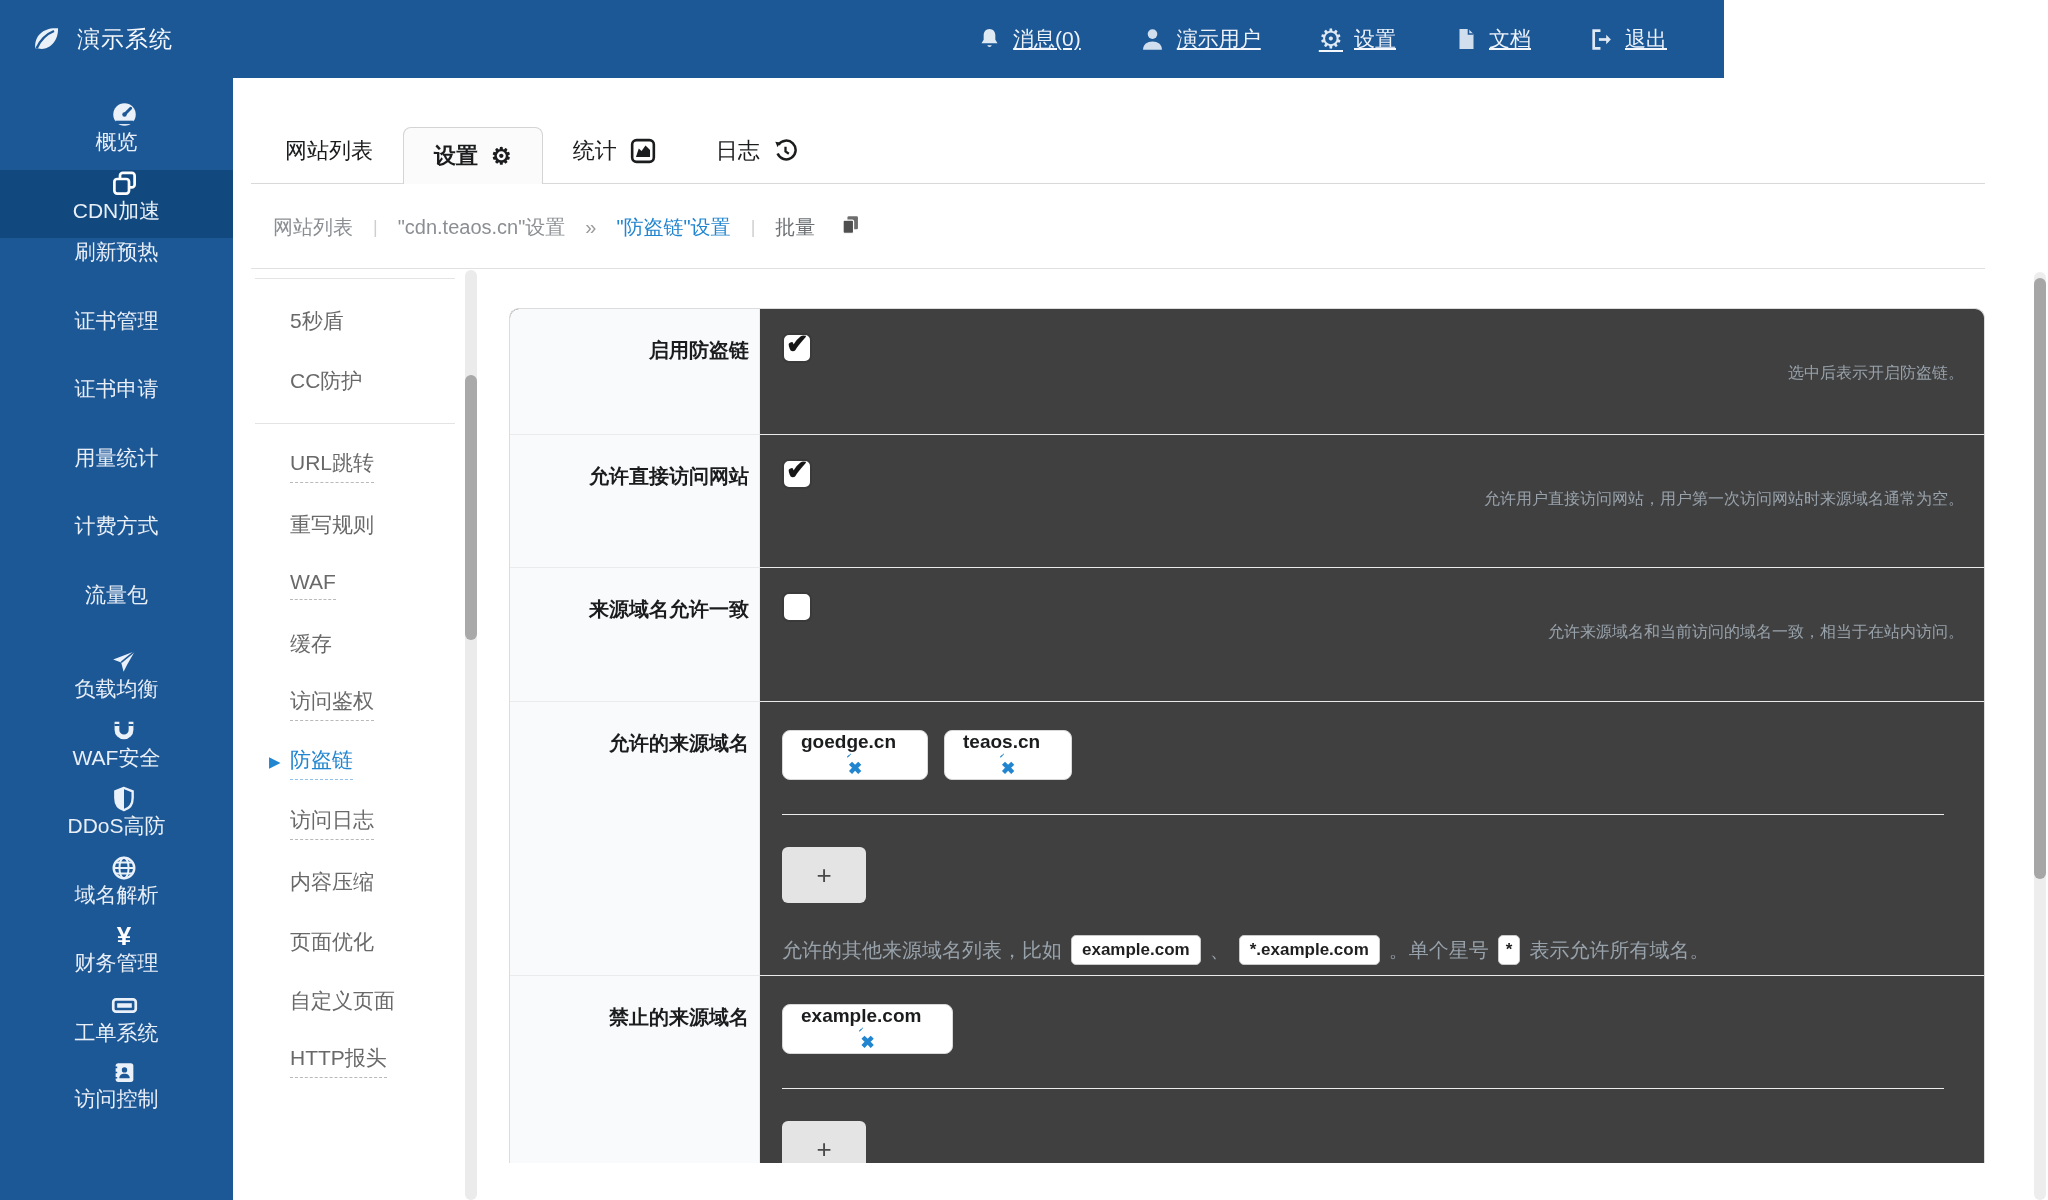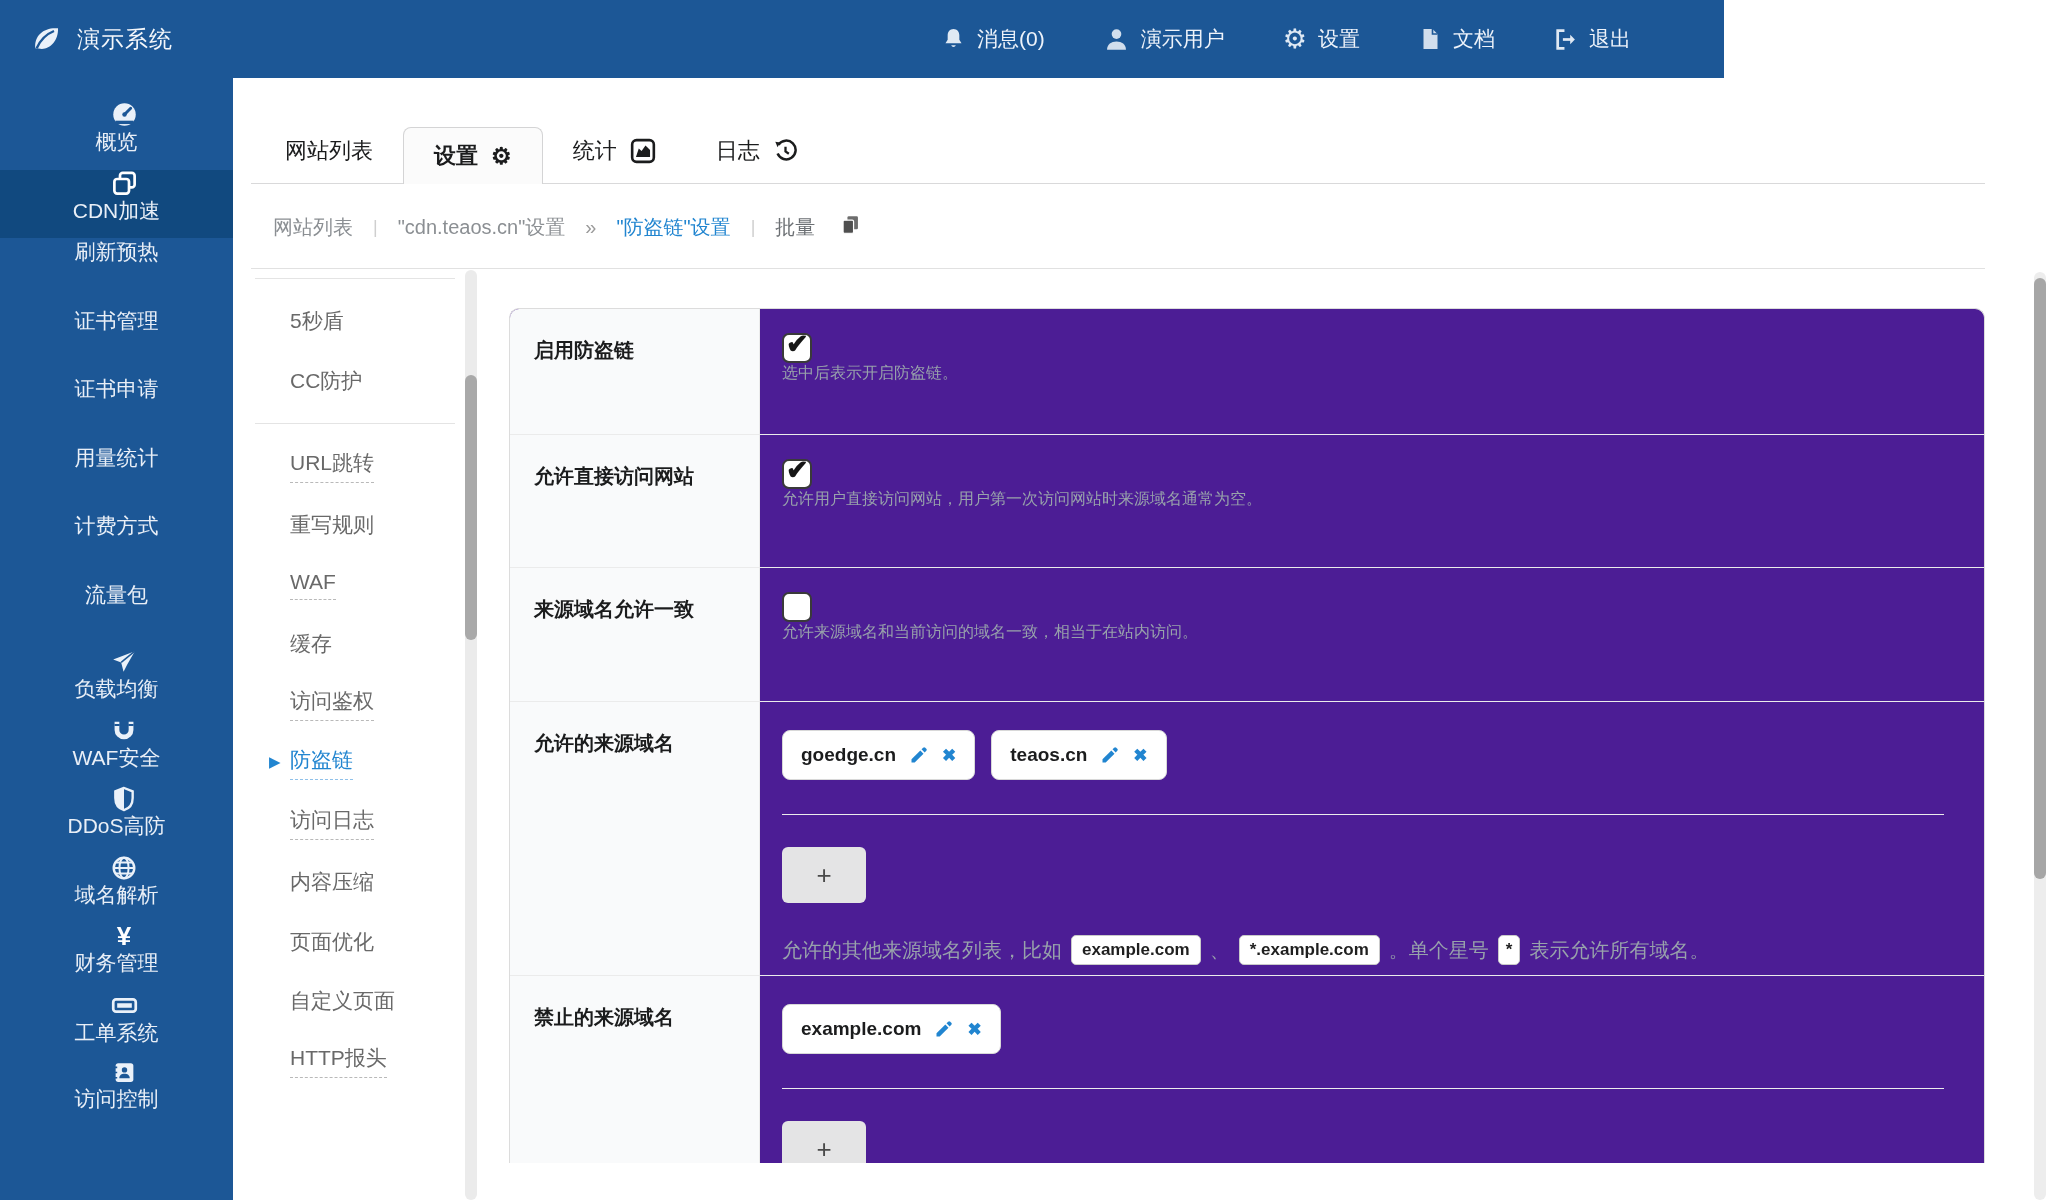--- a/index.html
+++ b/index.html
@@ -5,21 +5,21 @@
   html,body{margin:0;padding:0;}
   body{
     width:2048px;height:1200px;position:relative;overflow:hidden;
     font-family:"Liberation Sans",sans-serif;background:#fff;color:#1b1c1d;
     -webkit-font-smoothing:antialiased;
   }
   
   .topbar{position:absolute;left:0;top:0;width:1724px;height:78px;background:#1c5796;display:flex;align-items:center;color:#f4f7fb;z-index:5;}
   .brand{display:flex;align-items:center;gap:15px;padding-left:30px;font-size:23px;letter-spacing:1px;}
   .brand svg{display:block;}
-  .topbar-right{margin-left:auto;display:flex;align-items:flex-end;padding-right:64px;}
+  .topbar-right{margin-left:auto;display:flex;align-items:flex-end;padding-right:28px;text-decoration:underline;}
   .tb-item{display:flex;align-items:center;gap:11px;font-size:21px;padding:0 29px;cursor:pointer;color:#eef3fa;}
   .tb-item svg{display:block;opacity:.95;}
   .tb-gear{font-size:27px;line-height:1;color:#dfe9f4;}
   
   .sidebar{position:absolute;left:0;top:78px;width:233px;bottom:0;background:#1c5796;padding-top:23px;box-sizing:border-box;z-index:4;}
   .side-item{height:68.5px;display:flex;align-items:center;color:#e9eff7;font-size:21px;cursor:pointer;flex-direction:column;}
   .side-item.active{background:#11497f;}
   .side-ico{width:32px;margin-left:27px;margin-right:12px;display:flex;justify-content:center;align-items:center;flex:none;}
   .side-ico svg{display:block;}
   .yen-glyph{font-size:26px;font-weight:bold;color:#fff;line-height:1;}
@@ -54,31 +54,31 @@
   .sn-label{color:#696969;}
   .sn-label.dashed{border-bottom:1px dashed #b9b9b9;padding-bottom:5px;}
   li.sn-active .sn-label{color:#2185d0;border-bottom:1px dashed #8fc1ea;}
   .sn-arrow{position:absolute;left:2px;top:50%;transform:translateY(-54%);color:#2185d0;font-size:15px;}
   .subnav-sb{position:absolute;left:232px;top:192px;width:12px;bottom:0;background:#ebebeb;border-radius:6px;}
   .subnav-sb .thumb{position:absolute;left:0;top:105px;width:12px;height:265px;background:#a9a9a9;border-radius:6px;}
   
   .main-sb{position:absolute;right:2px;top:272px;width:12px;bottom:0;background:#ededed;border-radius:6px;z-index:6;}
   .main-sb .thumb{position:absolute;left:0;top:6px;width:12px;height:601px;background:#a6a6a6;border-radius:6px;}
   
-  .form-table{position:absolute;left:276px;top:230px;width:1476px;height:855px;border:1px solid #dcdcdc;border-bottom:none;border-radius:10px 10px 0 0;overflow:hidden;background:#4c1d95;box-sizing:border-box;}
+  .form-table{position:absolute;left:276px;top:230px;width:1476px;height:855px;border:1px solid #dcdcdc;border-bottom:none;border-radius:10px 10px 0 0;overflow:hidden;background:#404040;box-sizing:border-box;text-align:right;}
   .frow{display:grid;grid-template-columns:250px 1fr;border-bottom:1px solid #ebebeb;box-sizing:border-box;}
   .frow:last-child{border-bottom:none;}
   .r1{height:126px;} .r2{height:133px;} .r3{height:134px;} .r4{height:274px;} .r5{height:188px;}
   .fl{background:#f9fafb;border-right:1px solid #ebebeb;padding:28px 10px 0 24px;font-weight:bold;font-size:20px;color:#1b1c1d;box-sizing:border-box;}
   .fv{padding:24px 20px 0 22px;box-sizing:border-box;}
   .checkbox{width:30px;height:30px;border:2.5px solid #3a3a3a;border-radius:7px;background:#fff;position:relative;cursor:pointer;box-sizing:border-box;}
   .checkbox .mark{position:absolute;left:2px;top:-7px;font-size:27px;font-weight:bold;color:#161616;}
   .hint{font-size:16px;color:#98a2ab;}
   .tagline{display:flex;align-items:center;margin-top:4px;}
-  .chip{display:inline-flex;align-items:center;height:48px;padding:0 18px;border:1px solid #d8d8d8;border-radius:8px;background:#fff;margin-right:16px;}
+  .chip{display:inline-flex;align-items:center;height:48px;padding:0 18px;border:1px solid #d8d8d8;border-radius:8px;background:#fff;margin-right:16px;flex-direction:column;}
   .chip b{font-size:19px;color:#1b1c1d;margin-right:13px;}
   .chip svg{display:block;margin-right:13px;cursor:pointer;}
   .chip-x{color:#2185d0;font-size:17px;font-weight:bold;cursor:pointer;}
   .inner-div{height:1px;background:#ececec;margin-top:34px;margin-right:20px;}
   .plus-btn{margin-top:32px;width:84px;height:56px;background:#e4e4e5;border-radius:6px;display:flex;align-items:center;justify-content:center;font-size:26px;color:#4a4a4a;cursor:pointer;}
   .hint-rich{display:flex;align-items:center;flex-wrap:wrap;margin-top:32px;font-size:20px;color:#98a2ab;}
   .code{border:1px solid #c9c9c9;border-radius:5px;padding:4px 10px;font-weight:bold;color:#1f1f1f;font-size:17px;background:#fff;margin:0 9px;}
   .code.star{padding:4px 7px;}
 </style>
 </head>

